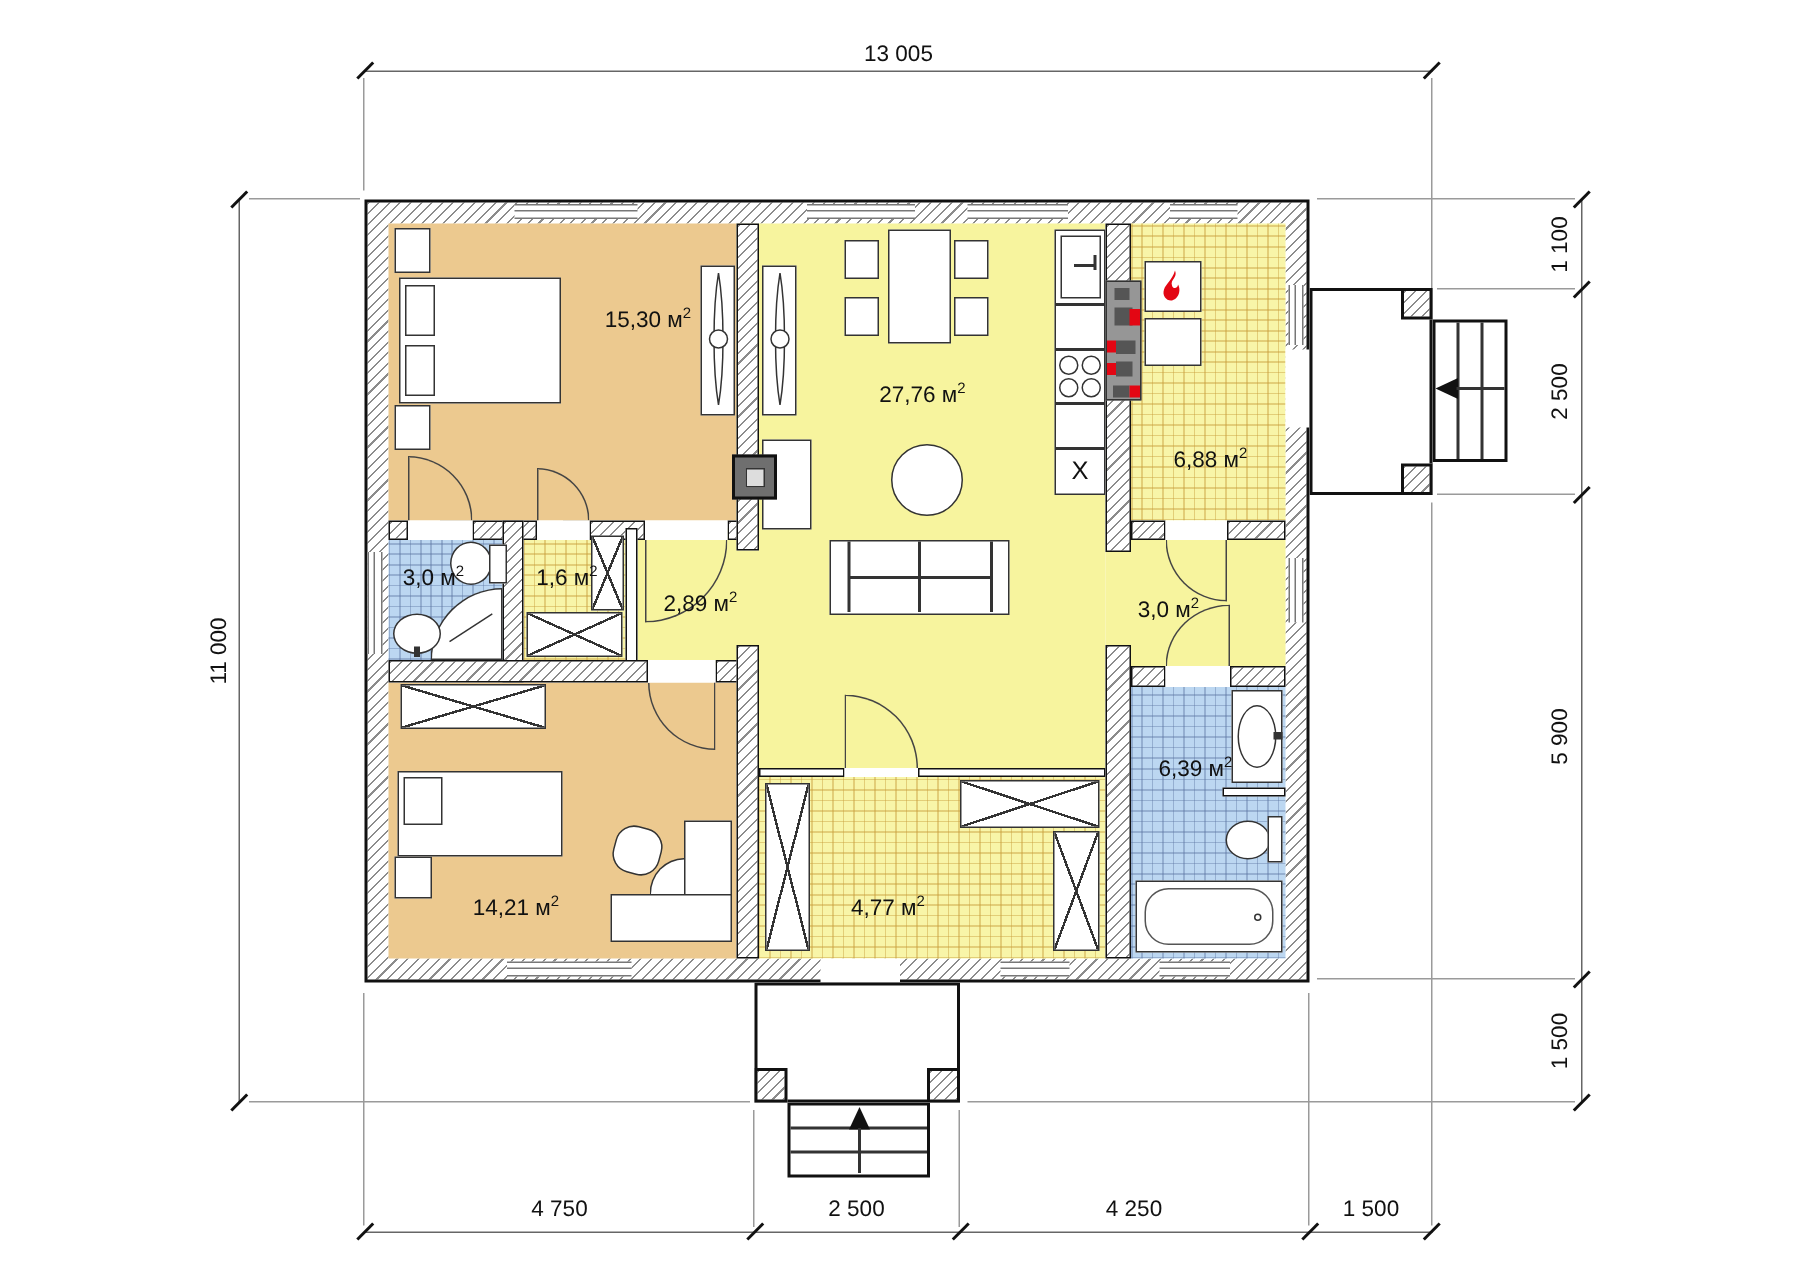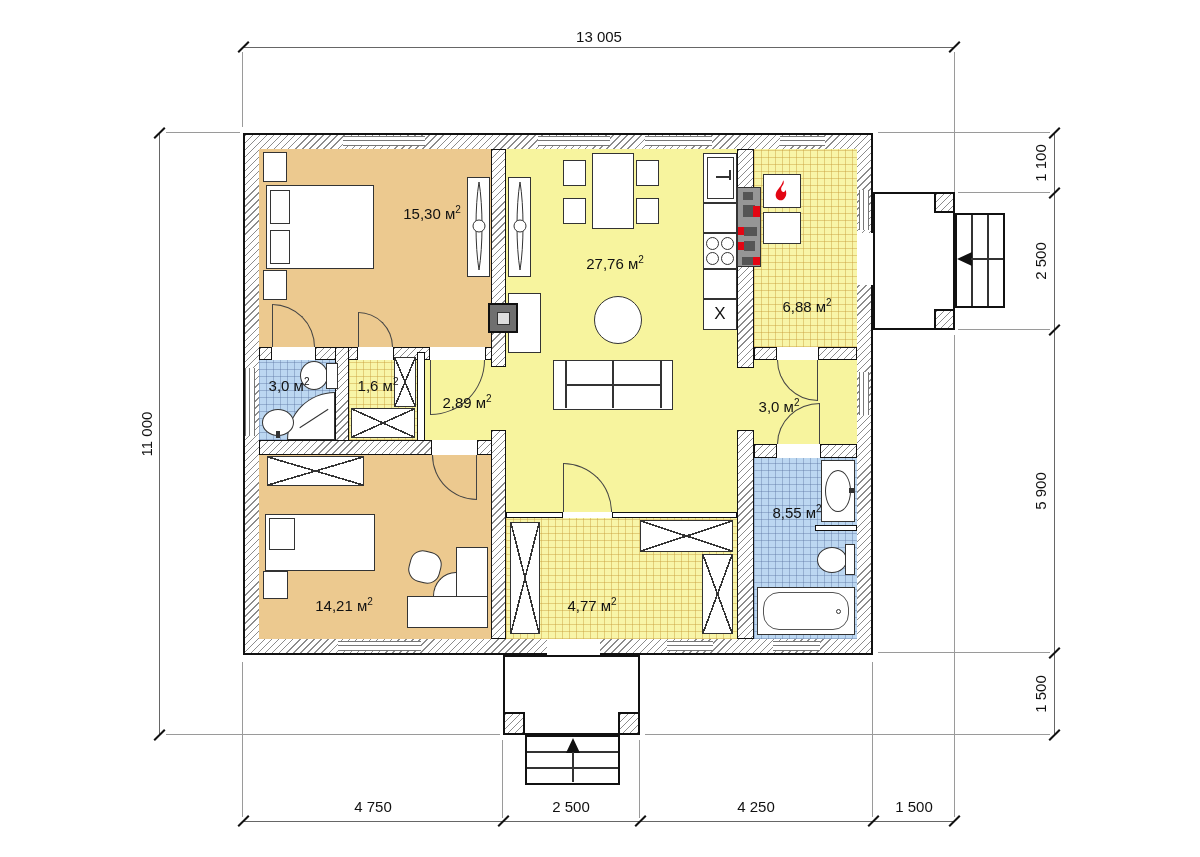--- a/index.html
+++ b/index.html
@@ -269,15 +269,15 @@
 
   <div class="a rlab" style="left:432px;top:213px"><span>15,30 м</span><sup>2</sup></div>
   <div class="a rlab" style="left:615px;top:263px"><span>27,76 м</span><sup>2</sup></div>
   <div class="a rlab" style="left:807px;top:306px"><span>6,88 м</span><sup>2</sup></div>
   <div class="a rlab" style="left:289px;top:385px"><span>3,0 м</span><sup>2</sup></div>
   <div class="a rlab" style="left:378px;top:385px"><span>1,6 м</span><sup>2</sup></div>
   <div class="a rlab" style="left:467px;top:402px"><span>2,89 м</span><sup>2</sup></div>
   <div class="a rlab" style="left:779px;top:406px"><span>3,0 м</span><sup>2</sup></div>
   <div class="a rlab" style="left:344px;top:605px"><span>14,21 м</span><sup>2</sup></div>
   <div class="a rlab" style="left:592px;top:605px"><span>4,77 м</span><sup>2</sup></div>
-  <div class="a rlab" style="left:797px;top:512px"><span>8,55 м</span><sup>2</sup></div>
+  <div class="a rlab" style="left:797px;top:512px"><span>6,39 м</span><sup>2</sup></div>
 
 </div>
 
 </body></html>

